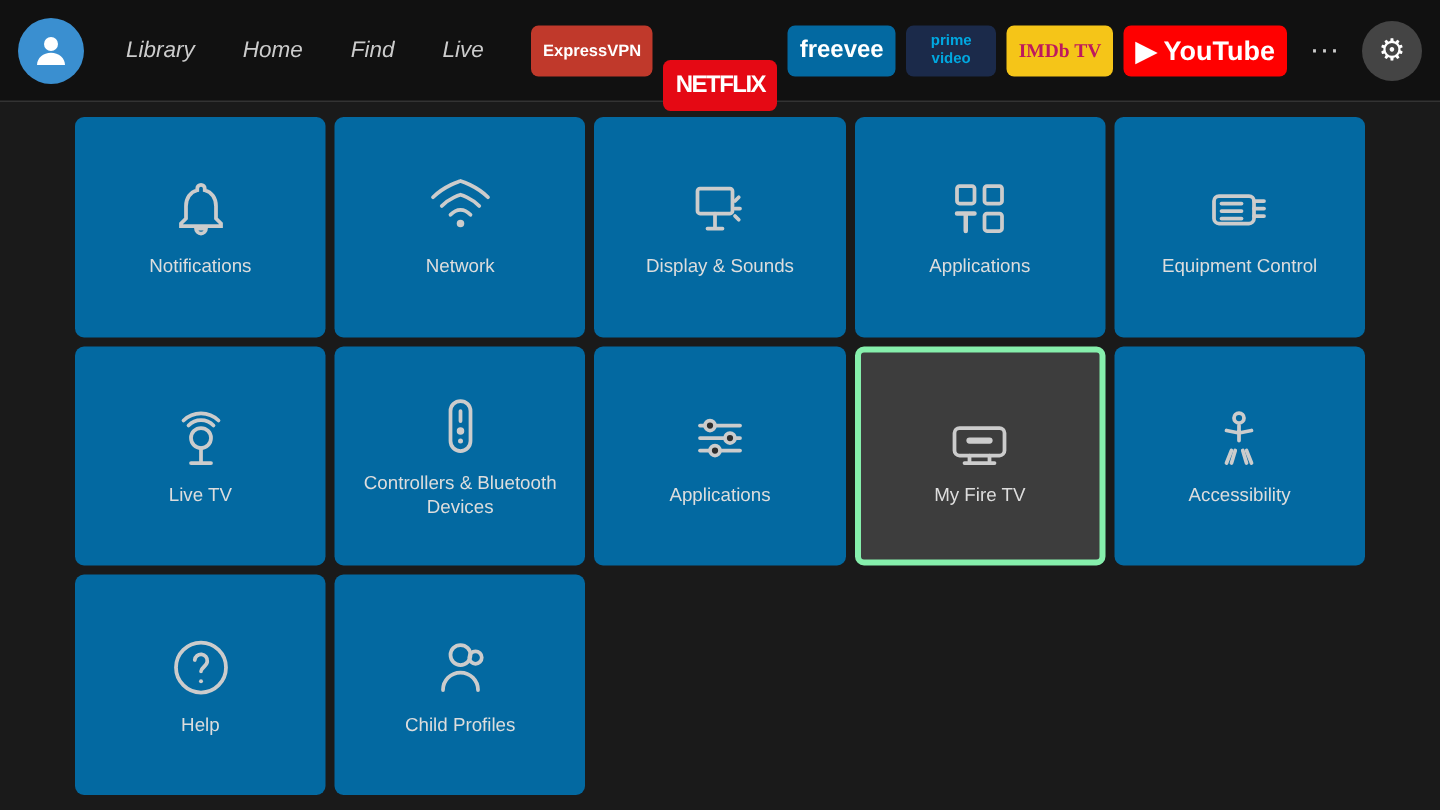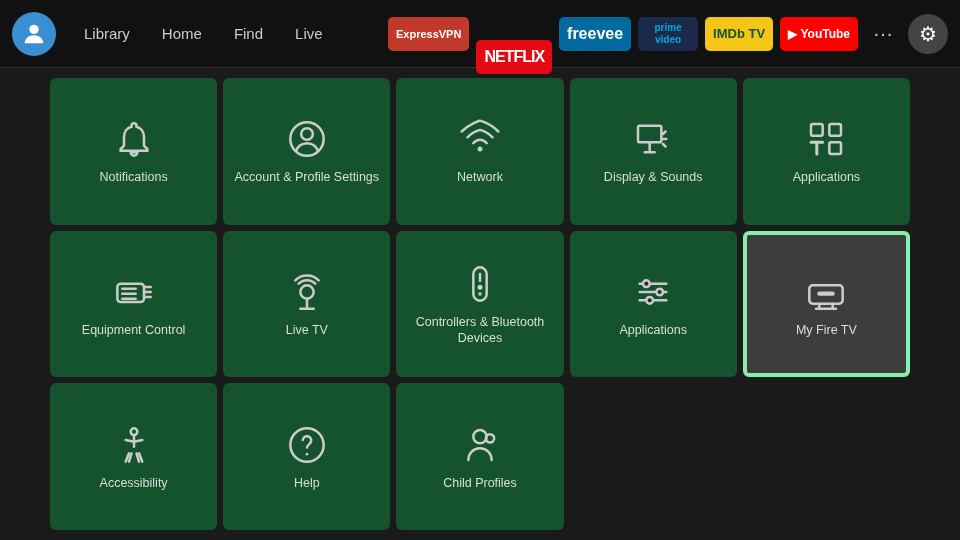--- a/index.html
+++ b/index.html
@@ -27,20 +27,21 @@
       border-radius: 50%;
       background: #3a8fd0;
       display: flex; align-items: center; justify-content: center;
       flex-shrink: 0;
     }
     .avatar svg { width: 28px; height: 28px; }
     .nav-links {
       display: flex;
       gap: 4px;
       margin-left: 4px;
+      font-style: italic;
     }
     .nav-link {
       color: #ccc;
       font-size: 15px;
       padding: 6px 14px;
       border-radius: 4px;
       cursor: pointer;
     }
     .app-icons {
       display: flex;
@@ -57,22 +58,22 @@
       padding: 0 8px;
       font-size: 13px;
       font-weight: bold;
       cursor: pointer;
       min-width: 60px;
     }
     .badge-expressvpn { background: #c0392b; color: #fff; font-size: 11px; }
     .badge-netflix { background: #e50914; color: #fff; font-size: 16px; letter-spacing: -1px; margin-top: 47px; }
     .badge-freevee { background: #1a73e8; color: #fff; font-size: 11px; }
     .badge-prime { background: #1b2a4a; color: #00a8e0; font-size: 10px; text-align: center; line-height: 1.2; }
-    .badge-imdb { background: #f5c518; color: #14532d; font-size: 13px; font-weight: 900; }
-    .badge-youtube { background: #ff0000; color: #fff; font-size: 12px; }
+    .badge-imdb { background: #f5c518; color: #be185d; font-size: 13px; font-weight: 900; font-family: Liberation Serif, serif; }
+    .badge-youtube { background: #ff0000; color: #fff; font-size: 18px; }
     .more-btn {
       color: #ccc;
       font-size: 20px;
       cursor: pointer;
       padding: 4px 8px;
     }
     .settings-btn {
       width: 40px; height: 40px;
       border-radius: 50%;
       background: #444;
@@ -85,21 +86,21 @@
     
     .grid-container {
       padding: 10px 50px;
       display: grid;
       grid-template-columns: repeat(5, 1fr);
       grid-template-rows: repeat(3, 1fr);
       gap: 6px;
       height: calc(540px - 68px);
     }
     .grid-item {
-      background: #14532d;
+      background: #0369a1;
       border-radius: 6px;
       display: flex;
       flex-direction: column;
       align-items: center;
       justify-content: center;
       cursor: pointer;
       padding: 10px;
       gap: 8px;
       transition: background 0.1s;
     }
@@ -156,30 +157,20 @@
 
   <div class="grid-item">
     <div class="icon">
       <svg viewBox="0 0 24 24">
           <path d="M12 22c1.1 0 2-.9 2-2H10c0 1.1.9 2 2 2zm6-6V11c0-3.07-1.64-5.64-4.5-6.32V4a1.5 1.5 0 00-3 0v.68C7.63 5.36 6 7.92 6 11v5l-2 2v1h16v-1l-2-2z"></path>
         </svg>
     </div>
     <span class="label">Notifications</span>
   </div>
 
-  <div class="grid-item">
-    <div class="icon">
-      <svg viewBox="0 0 24 24">
-          <circle cx="12" cy="12" r="10"></circle>
-          <circle cx="12" cy="9" r="3.5"></circle>
-          <path d="M5.5 19.5c.5-3 3.2-5 6.5-5s6 2 6.5 5"></path>
-        </svg>
-    </div>
-    <span class="label">Account &amp; Profile Settings</span>
-  </div>
 
   <div class="grid-item">
     <div class="icon">
       <svg viewBox="0 0 24 24">
         <path d="M1 7.5C5.7 2.8 12 1 12 1s6.3 1.8 11 6.5" stroke-linecap="round"></path>
         <path d="M4.5 11C7.5 7.8 12 6.5 12 6.5s4.5 1.3 7.5 4.5" stroke-linecap="round"></path>
         <path d="M8 14.5c1.2-1.3 2.6-2 4-2s2.8.7 4 2" stroke-linecap="round"></path>
         <circle cx="12" cy="18" r="1.5" fill="#ccc" stroke="none"></circle>
       </svg>
     </div>

